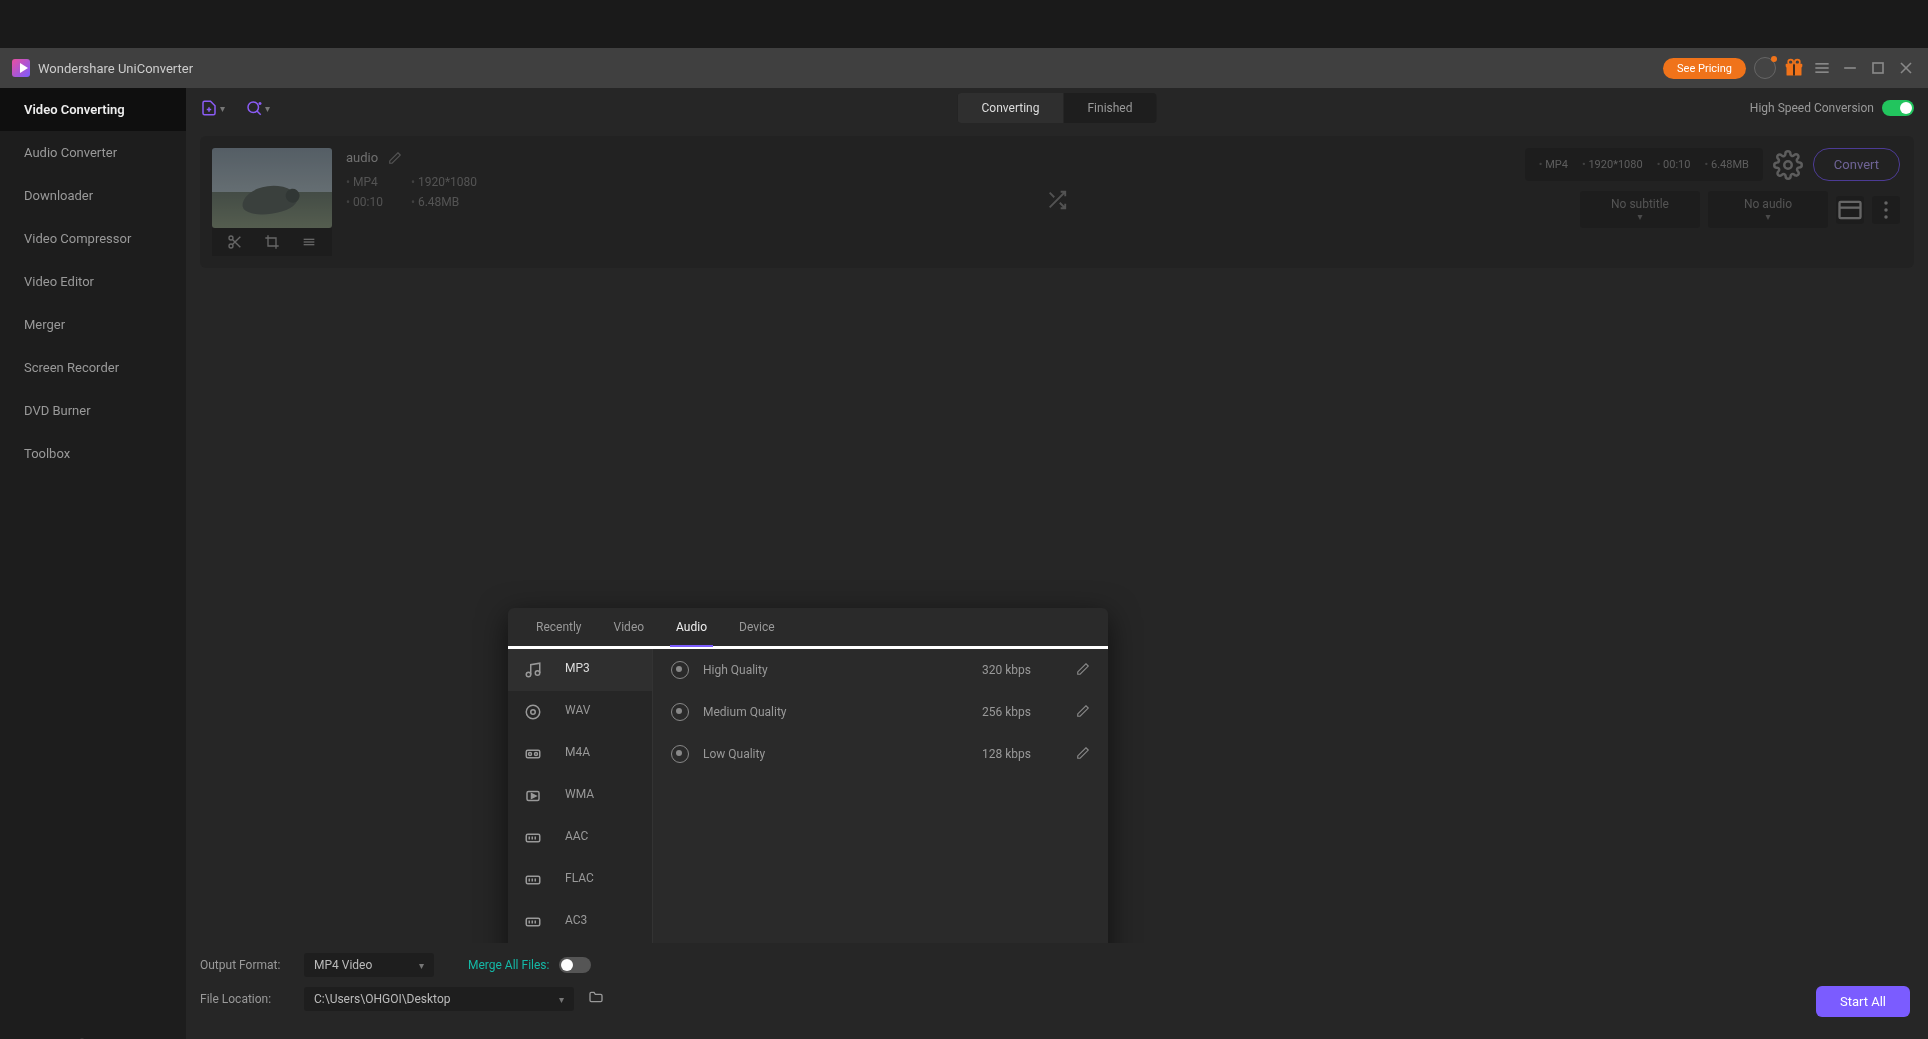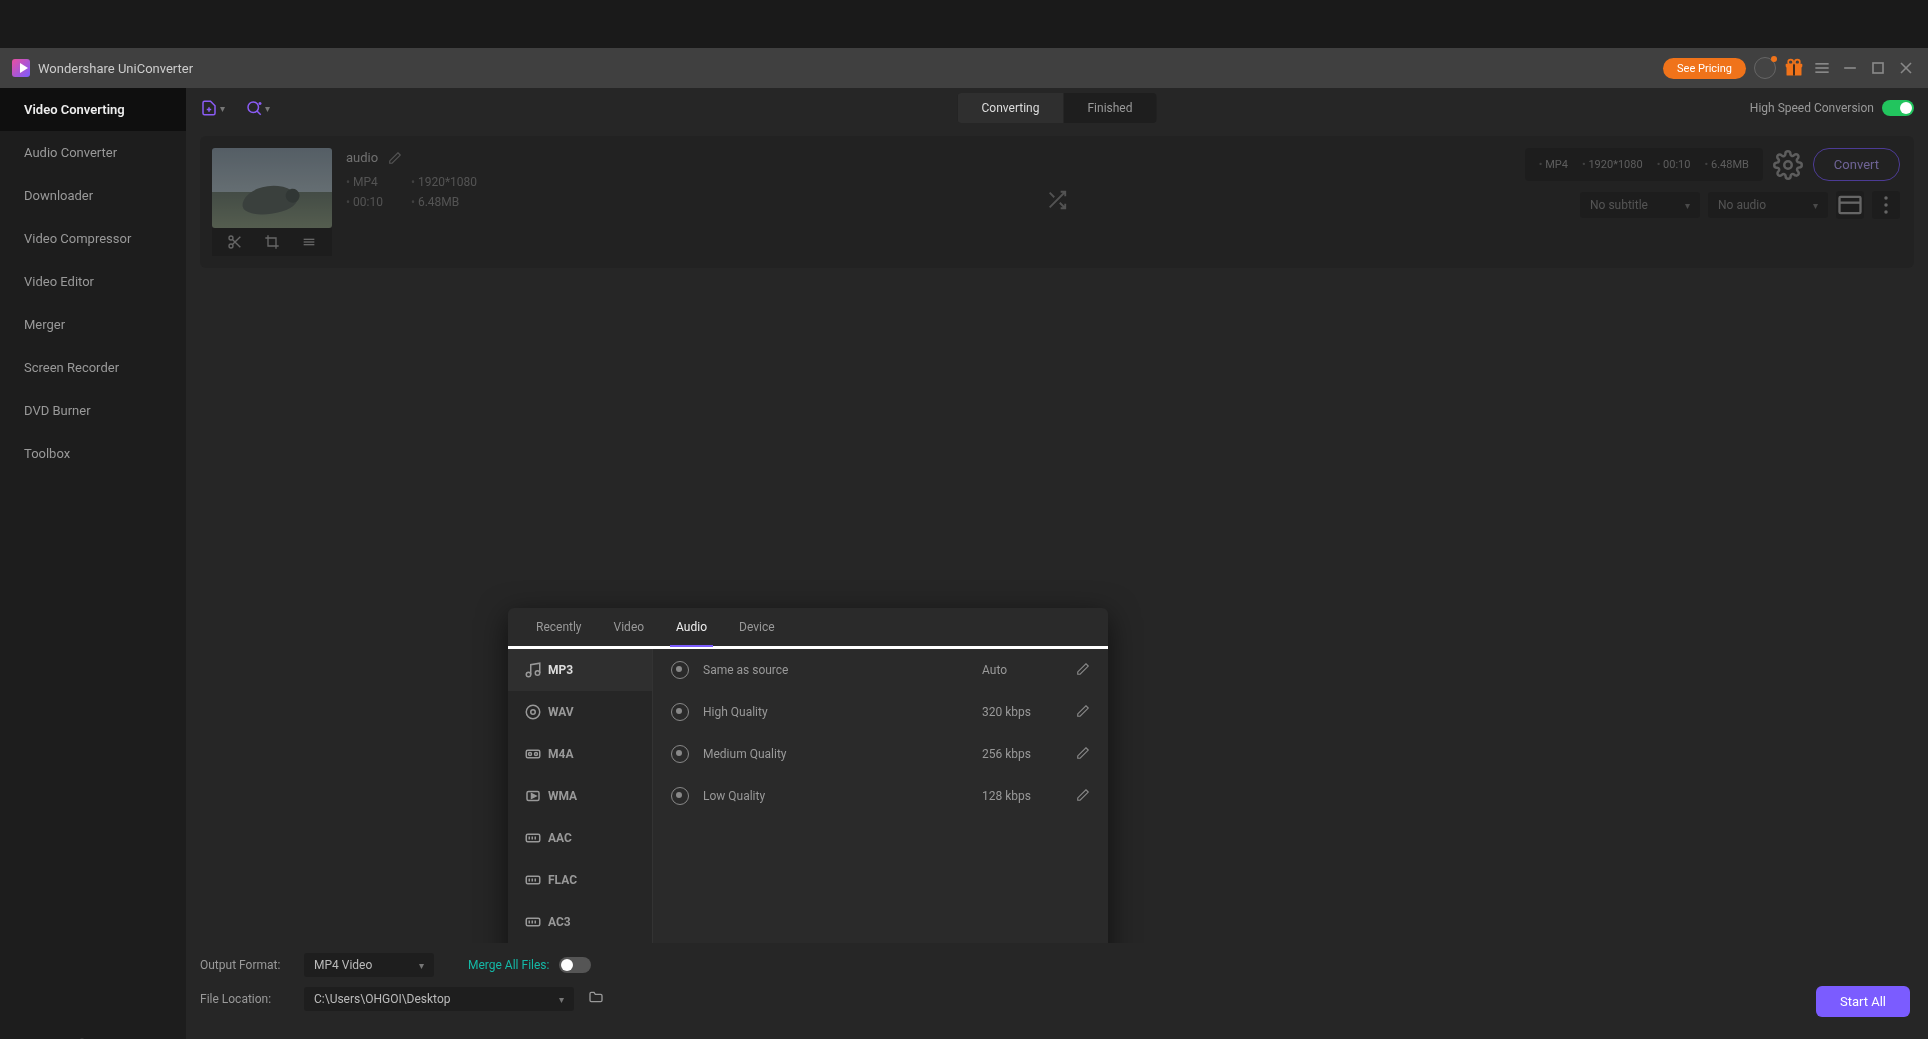--- a/index.html
+++ b/index.html
@@ -46,38 +46,38 @@
 .meta-grid span::before{content:"• ";color:#666;}
 .shuffle{position:absolute;left:50%;top:50%;transform:translate(-50%,-50%);color:#888;}
 .out-col{position:absolute;right:14px;top:12px;display:flex;flex-direction:column;gap:10px;align-items:flex-end;}
 .out-row1{display:flex;align-items:center;gap:10px;}
 .out-meta{display:flex;gap:14px;font-size:11px;color:#999;background:#262626;padding:10px 14px;border-radius:4px;}
 .out-meta span::before{content:"• ";color:#666;}
 .gear{width:30px;height:30px;display:flex;align-items:center;justify-content:center;color:#999;cursor:pointer;}
 .convert-btn{padding:8px 20px;border:1px solid #7b5cff;border-radius:16px;color:#b8a4ff;font-size:13px;cursor:pointer;background:transparent;}
 .out-row2{display:flex;gap:8px;align-items:center;}
 .dd{background:#262626;padding:6px 10px;border-radius:3px;font-size:12px;color:#888;display:flex;align-items:center;justify-content:space-between;cursor:pointer;}
-.dd.w1{width:120px;}
+.dd.w1{width:120px;flex-direction:column;}
 .sq-btn{width:28px;height:28px;background:#262626;border-radius:3px;display:flex;align-items:center;justify-content:center;cursor:pointer;color:#aaa;}
 .footer{position:absolute;bottom:0;left:186px;right:0;padding:10px 14px 28px;display:flex;align-items:center;gap:18px;background:#262626;}
 .ft-label{font-size:12px;color:#999;width:90px;}
 .ft-dd{background:#1e1e1e;padding:5px 10px;border-radius:3px;font-size:12px;color:#bbb;display:flex;align-items:center;justify-content:space-between;min-width:130px;cursor:pointer;}
 .ft-row{display:flex;align-items:center;gap:14px;}
 .ft-col{display:flex;flex-direction:column;gap:10px;}
 .merge-row{display:flex;align-items:center;gap:10px;font-size:12px;color:#14b8a6;}
 .start-all{position:absolute;right:18px;bottom:22px;background:#7b5cff;color:#fff;padding:8px 24px;border-radius:6px;font-size:13px;cursor:pointer;}
 .folder-ic{color:#999;cursor:pointer;}
 .popup{position:absolute;left:322px;top:520px;width:600px;background:#2a2a2a;border-radius:6px;box-shadow:0 8px 30px rgba(0,0,0,0.6);display:flex;flex-direction:column;overflow:hidden;}
 .pop-tabs{display:flex;padding:0 12px;border-bottom:3px solid #ffffff;}
 .pop-tab{padding:12px 16px;font-size:12px;color:#999;cursor:pointer;position:relative;}
 .pop-tab.active{color:#eee;}
 .pop-tab.active::after{content:"";position:absolute;bottom:-1px;left:10px;right:10px;height:2px;background:#7b5cff;}
 .pop-body{display:flex;height:360px;}
 .fmt-list{width:145px;background:#262626;overflow-y:auto;border-right:1px solid #333;}
-.fmt-item{display:flex;align-items:center;gap:6px;padding:12px 16px;font-size:12px;color:#999;cursor:pointer;font-weight:bold;}
+.fmt-item{display:flex;gap:23px;padding:12px 16px;font-size:12px;color:#999;cursor:pointer;}
 .fmt-item.active{background:#2f2f2f;color:#ddd;}
 .fmt-icon{width:18px;height:18px;display:flex;align-items:center;justify-content:center;color:#999;}
 .q-list{flex:1;overflow-y:auto;}
 .q-row{display:flex;align-items:center;padding:12px 18px;font-size:12px;color:#999;cursor:pointer;gap:14px;}
 .q-ic{width:18px;height:18px;border:1.5px solid #888;border-radius:50%;position:relative;flex-shrink:0;}
 .q-ic::after{content:"";position:absolute;left:4px;top:4px;width:6px;height:6px;border-radius:50%;background:#888;}
 .q-name{flex:1;}
 .q-rate{width:80px;}
 .q-edit{color:#888;cursor:pointer;}
 .pop-footer{display:flex;align-items:center;padding:10px 14px;gap:14px;border-top:1px solid #333;}
@@ -372,28 +372,20 @@
                   <line x1="11" y1="10" x2="11" y2="14"></line>
                   <line x1="15" y1="10" x2="15" y2="14"></line>
                 </svg>
               </span>
               <span>AIFF</span>
             </div>
         </div>
         <div class="q-list">
           <div class="q-row">
               <div class="q-ic"></div>
-              <div class="q-name">Same as source</div>
-              <div class="q-rate">Auto</div>
-              <div class="q-edit"><svg width="14" height="14" viewBox="0 0 24 24" fill="none" stroke="currentColor" stroke-width="2">
-                  <path d="M17 3l4 4L7 21H3v-4L17 3z"></path>
-                </svg></div>
-            </div>
-          <div class="q-row">
-              <div class="q-ic"></div>
               <div class="q-name">High Quality</div>
               <div class="q-rate">320 kbps</div>
               <div class="q-edit"><svg width="14" height="14" viewBox="0 0 24 24" fill="none" stroke="currentColor" stroke-width="2">
                   <path d="M17 3l4 4L7 21H3v-4L17 3z"></path>
                 </svg></div>
             </div>
           <div class="q-row">
               <div class="q-ic"></div>
               <div class="q-name">Medium Quality</div>
               <div class="q-rate">256 kbps</div>

